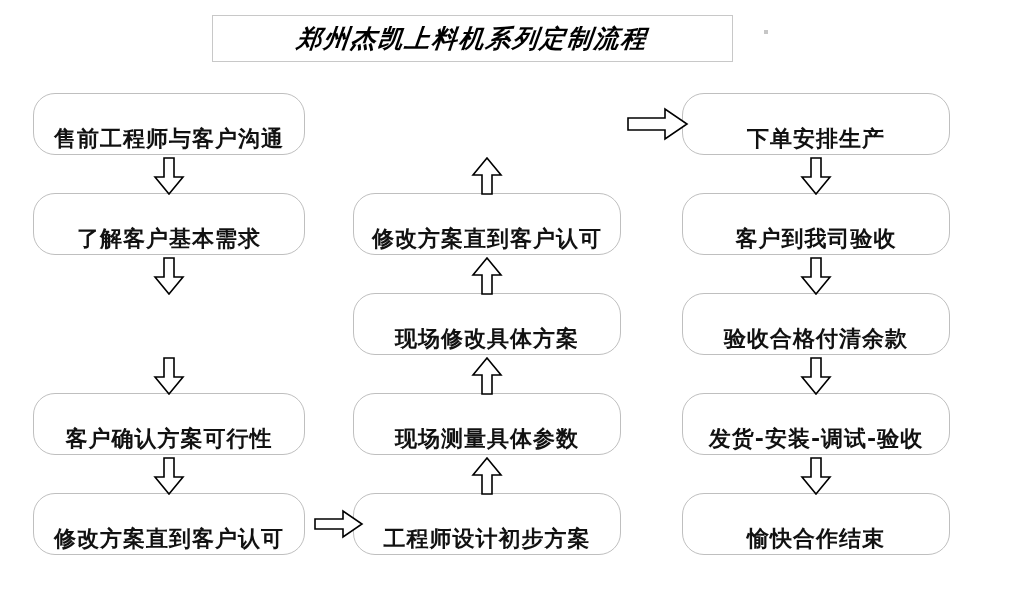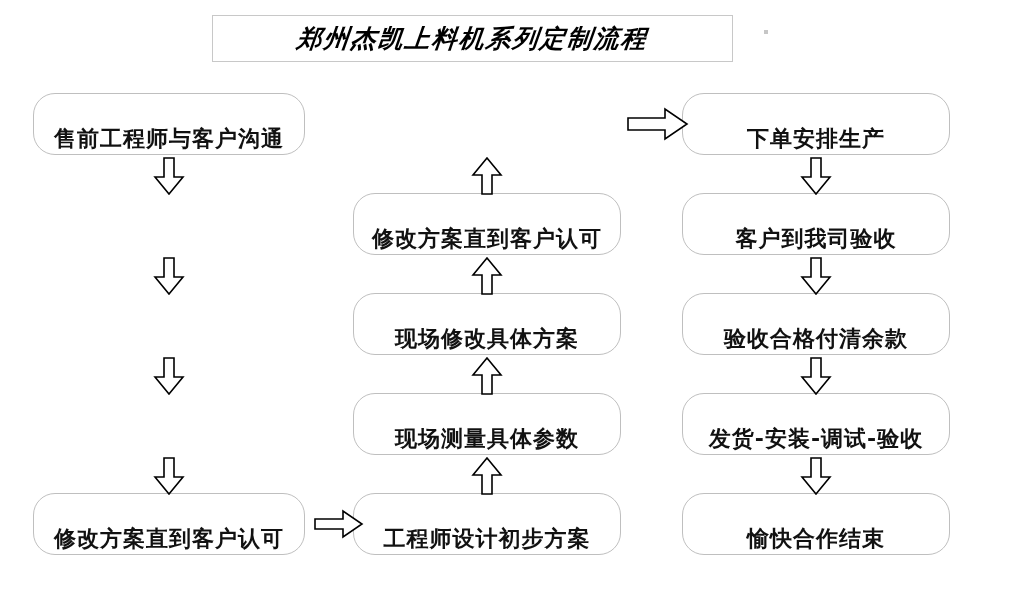--- a/index.html
+++ b/index.html
@@ -117,20 +117,26 @@
 
   <div class="title-box">
     <div class="title-text">郑州杰凯上料机系列定制流程</div>
   </div>
 
   <div class="speck"></div>
 
   <div class="node col1 r1">
     <span class="node-label">售前工程师与客户沟通</span>
   </div>
+  <div class="node col1 r2">
+    <span class="node-label">了解客户基本需求</span>
+  </div>
+  <div class="node col1 r4">
+    <span class="node-label">客户确认方案可行性</span>
+  </div>
   <div class="node col1 r5">
     <span class="node-label">修改方案直到客户认可</span>
   </div>
 
   <div class="arrow arrow-v av-c1 ay1">
     <svg viewBox="0 0 34 38" width="34" height="38">
       <polygon points="12,1 22,1 22,20 31,20 17,37 3,20 12,20" fill="#ffffff" stroke="#000000" stroke-width="1.6" stroke-linejoin="miter"></polygon>
     </svg>
   </div>
   <div class="arrow arrow-v av-c1 ay2">

